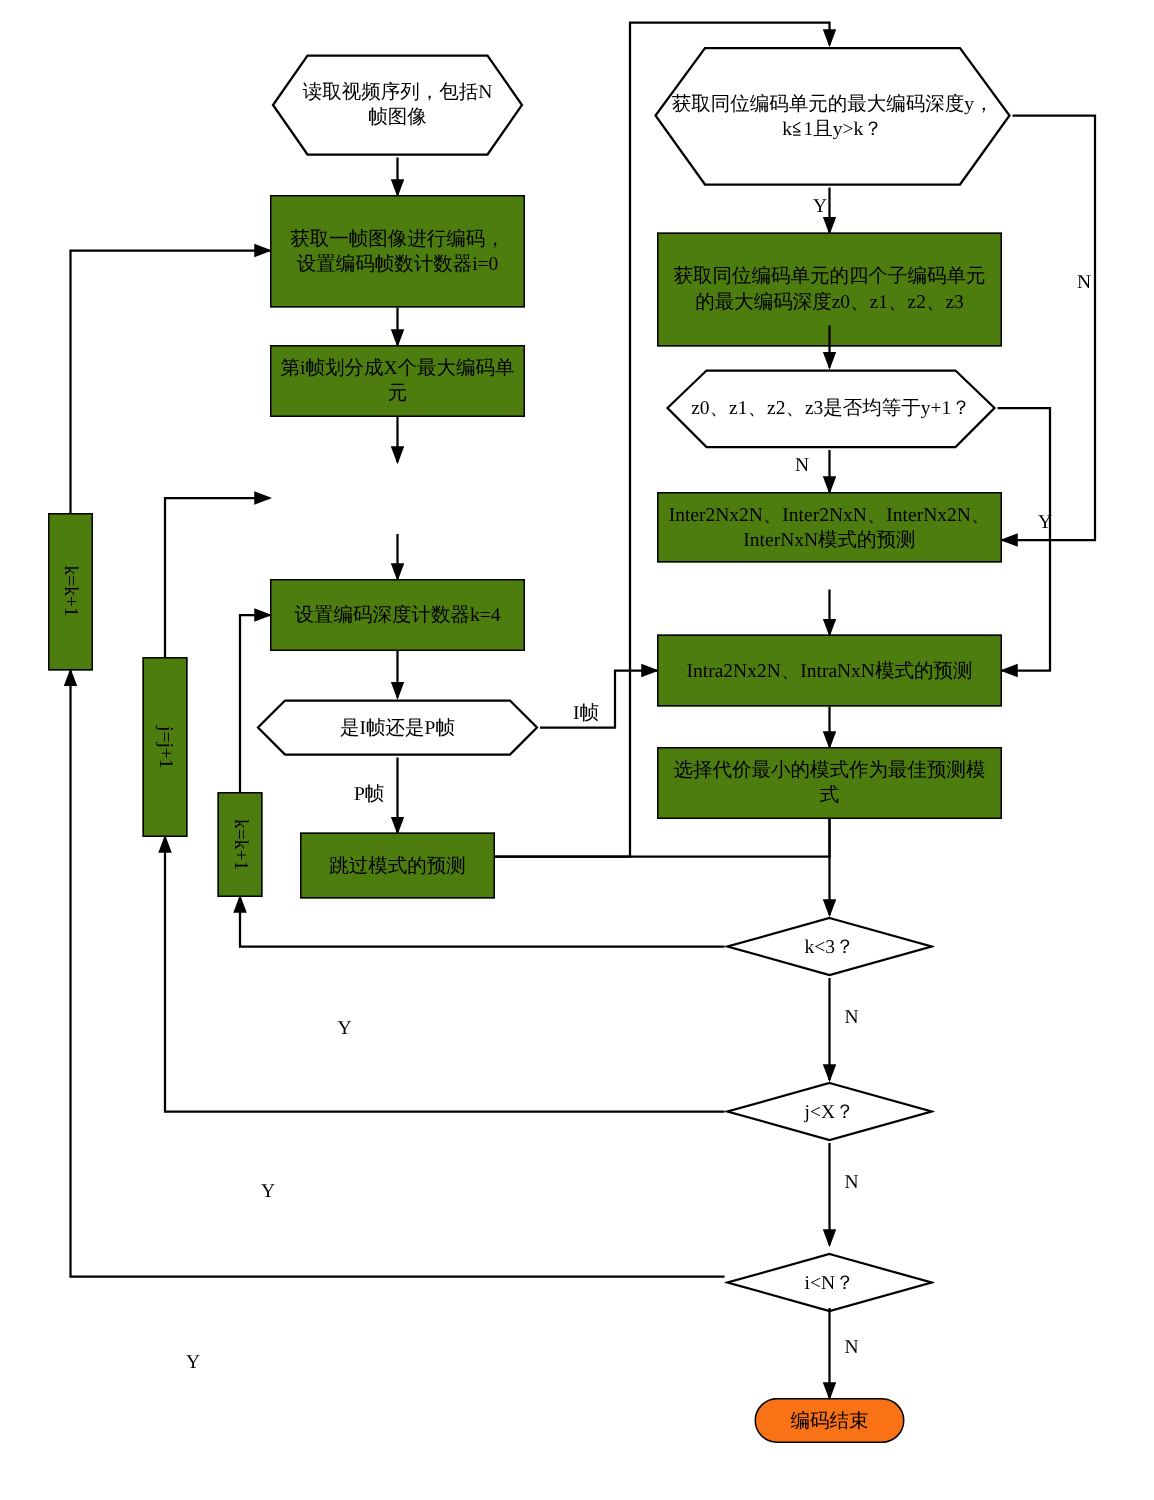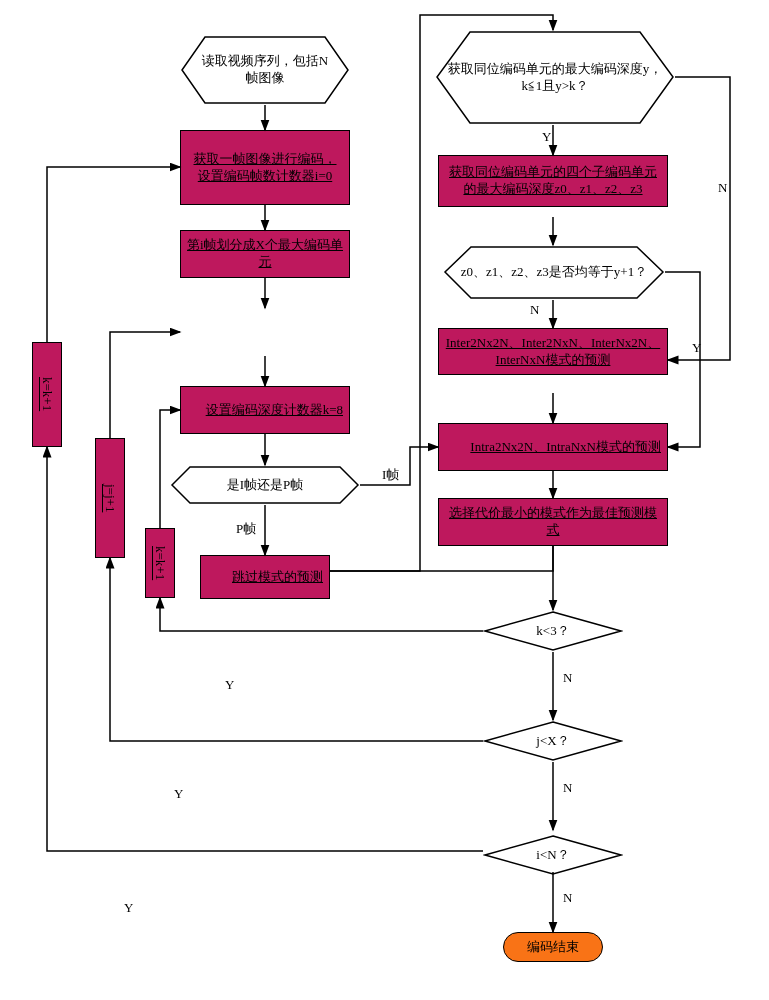--- a/index.html
+++ b/index.html
@@ -12,29 +12,28 @@
   .canvas {
     position: relative;
     width: 769px;
     height: 1000px;
     background: #fff;
     padding-left: 14px;
   }
   .box {
     position: absolute;
     border: 1.5px solid #000;
-    background: #be185d;
+    background: #4d7c0f;
     text-align: center;
     display: flex;
     align-items: center;
-    justify-content: flex-end;
+    justify-content: center;
     padding: 4px 6px;
     box-sizing: border-box;
     line-height: 1.3;
-    text-decoration: underline;
   }
   .hexagon {
     position: absolute;
     display: flex;
     align-items: center;
     justify-content: center;
     text-align: center;
     line-height: 1.3;
   }
   .hexagon svg { position:absolute; top:0; left:0; width:100%; height:100%; }
@@ -90,21 +89,21 @@
   <span>获取一帧图像进行编码，
 设置编码帧数计数器i=0</span>
 </div>
 
 <div class="box" style="left:180px; top:230px; width:170px; height:48px;">
   <span>第i帧划分成X个最大编码单元</span>
 </div>
 
 
 <div class="box" style="left:180px; top:386px; width:170px; height:48px;">
-  <span>设置编码深度计数器k=8</span>
+  <span>设置编码深度计数器k=4</span>
 </div>
 
 <div class="hexagon" style="left:170px; top:465px; width:190px; height:40px;">
   <svg viewBox="0 0 190 40" preserveAspectRatio="none">
     <polygon points="20,2 170,2 188,20 170,38 20,38 2,20" fill="#fff" stroke="#000" stroke-width="1.5"></polygon>
   </svg>
   <div class="txt">是I帧还是P帧</div>
 </div>
 
 <div class="box" style="left:200px; top:555px; width:130px; height:44px;">
@@ -122,21 +121,21 @@
 </div>
 
 <div class="diamond" style="left:435px; top:30px; width:240px; height:95px;">
   <svg viewBox="0 0 240 95" preserveAspectRatio="none">
     <polygon points="35,2 205,2 238,47 205,93 35,93 2,47" fill="#fff" stroke="#000" stroke-width="1.5"></polygon>
   </svg>
   <div class="txt">获取同位编码单元的最大编码深度y，
 k≦1且y&gt;k？</div>
 </div>
 
-<div class="box" style="left:438px; top:155px; width:230px; height:52px;">
+<div class="box" style="left:438px; top:155px; width:230px; height:76px;">
   <span>获取同位编码单元的四个子编码单元的最大编码深度z0、z1、z2、z3</span>
 </div>
 
 <div class="diamond" style="left:443px; top:245px; width:222px; height:55px;">
   <svg viewBox="0 0 222 55" preserveAspectRatio="none">
     <polygon points="28,2 194,2 220,27 194,53 28,53 2,27" fill="#fff" stroke="#000" stroke-width="1.5"></polygon>
   </svg>
   <div class="txt">z0、z1、z2、z3是否均等于y+1？</div>
 </div>
 

